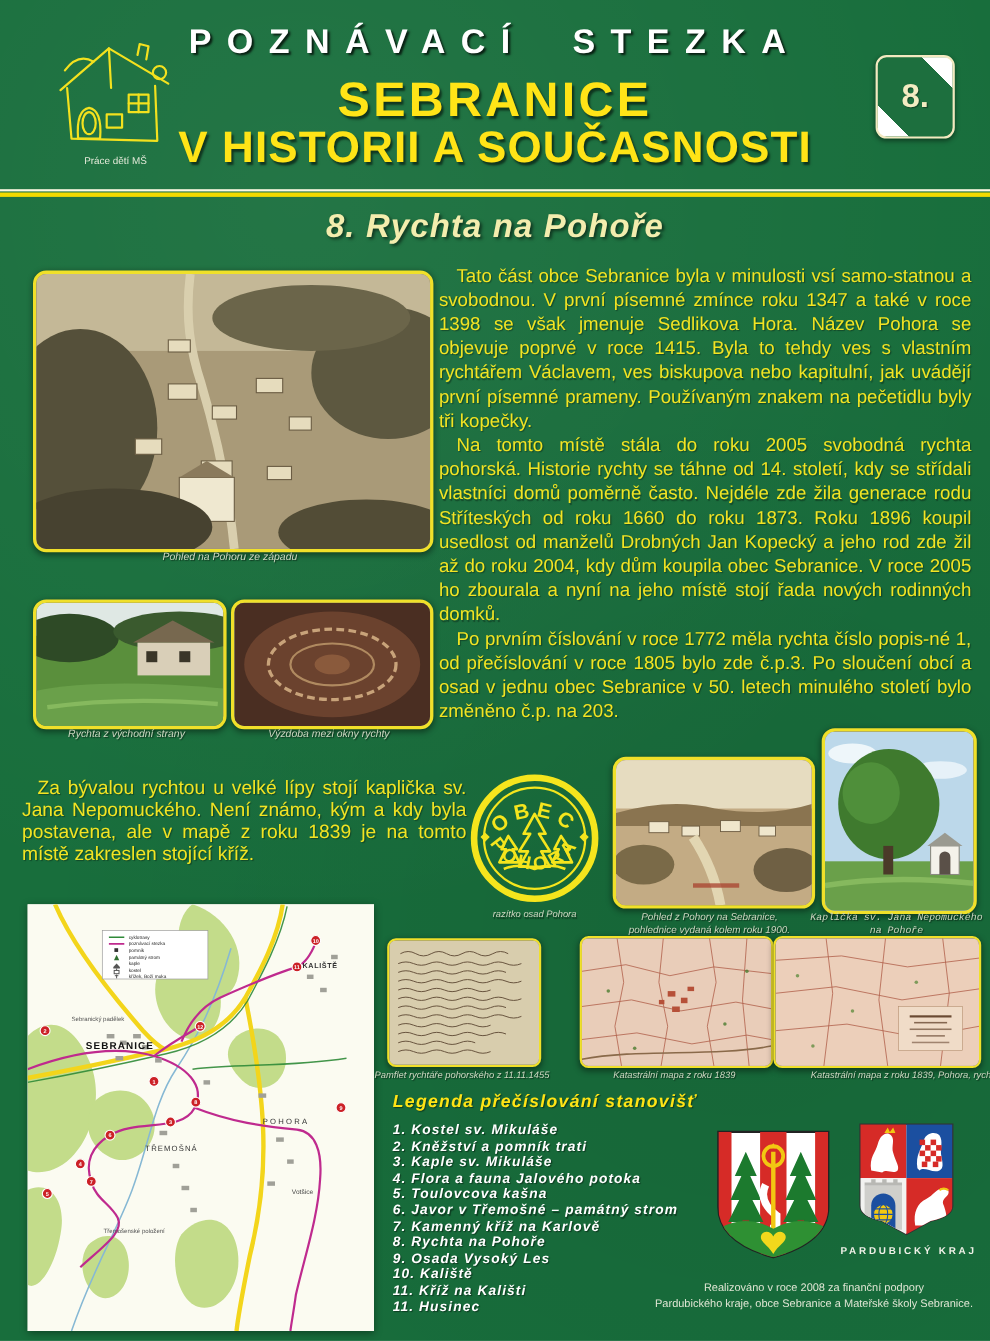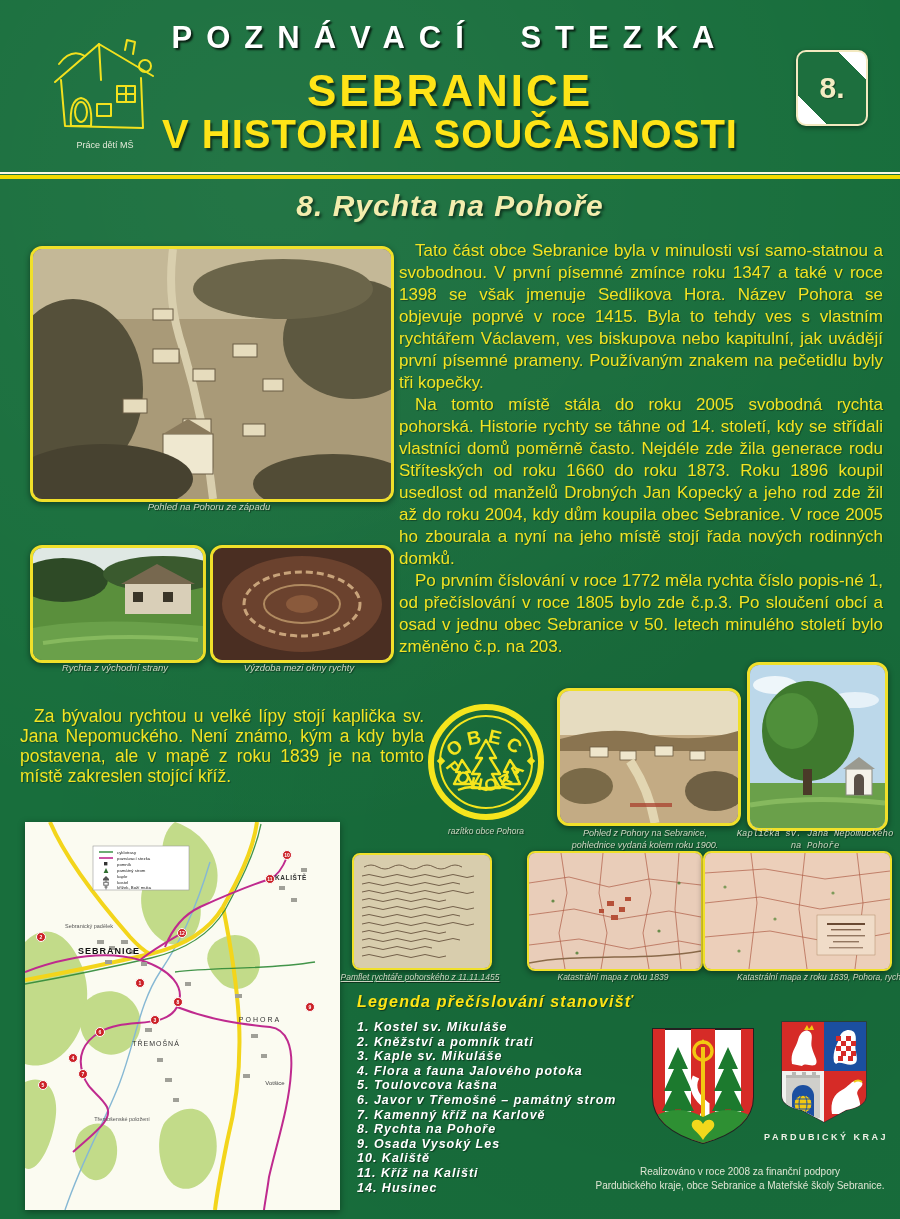--- a/index.html
+++ b/index.html
@@ -210,21 +210,21 @@
       <rect x="12" y="56" width="6" height="6" fill="#f5e51d" transform="rotate(45 15 59)"></rect>
       <rect x="102" y="56" width="6" height="6" fill="#f5e51d" transform="rotate(45 105 59)"></rect>
       <text font-family="Liberation Sans, sans-serif" font-size="19" font-weight="bold" fill="#f5e51d" letter-spacing="5">
         <textPath href="#arcTop" startOffset="50%" text-anchor="middle">OBEC</textPath>
       </text>
       <text font-family="Liberation Sans, sans-serif" font-size="17" font-weight="bold" fill="#f5e51d" letter-spacing="4">
         <textPath href="#arcBot" startOffset="50%" text-anchor="middle">POHORA</textPath>
       </text>
     </svg>
   </div>
-  <div class="caption" style="left:416px; top:825px; width:140px; font-size:8.5px;">razítko obce Pohora</div>
+  <div class="caption" style="left:416px; top:825px; width:140px; font-size:8.5px;">razítko osad Pohora</div>
 
   <div class="photo" style="left:557px; top:688px; width:178px; height:132px;">
     <svg width="178" height="132" viewBox="0 0 178 132">
       <rect width="178" height="132" fill="#c3ab84"></rect>
       <rect width="178" height="44" fill="#e6dcc0"></rect>
       <path d="M0,48 Q50,34 90,44 Q140,52 178,40 L178,60 L0,60 Z" fill="#8a7450"></path>
       <g fill="#efe6cc" stroke="#6b5a40" stroke-width="0.8">
         <rect x="30" y="56" width="18" height="10"></rect>
           <rect x="60" y="60" width="16" height="9"></rect>
         <rect x="95" y="55" width="18" height="10"></rect>
@@ -413,21 +413,21 @@
         <path d="M8,53 q7,-3 14,0 t14,0 t14,0 t14,0 t14,0 t14,0 t14,0 t14,0"></path>
         <path d="M8,61 q7,-3 14,0 t14,0 t14,0 t14,0 t14,0 t14,0 t14,0"></path>
         <path d="M8,69 q7,-3 14,0 t14,0 t14,0 t14,0 t14,0 t14,0 t14,0 t14,0"></path>
         <path d="M8,77 q7,-3 14,0 t14,0 t14,0 t14,0 t14,0 t14,0"></path>
         <path d="M8,85 q7,-3 14,0 t14,0 t14,0 t14,0 t14,0 t14,0 t14,0"></path>
         <path d="M8,93 q7,-3 14,0 t14,0 t14,0 t14,0 t14,0"></path>
         <path d="M8,101 q7,-3 14,0 t14,0 t14,0 t14,0 t14,0 t14,0"></path>
       </g>
     </svg>
   </div>
-  <div class="caption" style="left:336px; top:971px; width:168px; font-size:8.5px;text-decoration:underline;">Pamflet rychtáře pohorského z 11.11.1455</div>
+  <div class="caption" style="left:336px; top:971px; width:168px; font-size:8.5px;">Pamflet rychtáře pohorského z 11.11.1455</div>
 
   <div class="photo" style="left:527px; top:851px; width:172px; height:116px; border-width:2px; border-radius:8px;">
     <svg width="172" height="116" viewBox="0 0 172 116">
       <rect width="172" height="116" fill="#e9cdb9"></rect>
       <g stroke="#a8503a" stroke-width="0.7" fill="none" opacity="0.9">
         <path d="M0,30 L40,24 L80,34 L120,26 L172,32"></path>
         <path d="M0,62 L45,56 L90,66 L140,58 L172,64"></path>
         <path d="M0,92 L50,86 L100,96 L150,88 L172,92"></path>
         <path d="M32,0 L38,40 L30,80 L36,116"></path>
         <path d="M74,0 L70,40 L78,80 L72,116"></path>
@@ -488,21 +488,21 @@
       <li>2. Kněžství a pomník trati</li>
       <li>3. Kaple sv. Mikuláše</li>
       <li>4. Flora a fauna Jalového potoka</li>
       <li>5. Toulovcova kašna</li>
       <li>6. Javor v Třemošné – památný strom</li>
       <li>7. Kamenný kříž na Karlově</li>
       <li>8. Rychta na Pohoře</li>
       <li>9. Osada Vysoký Les</li>
       <li>10. Kaliště</li>
       <li>11. Kříž na Kališti</li>
-      <li>14. Husinec</li>
+      <li>11. Husinec</li>
     </ol>
   </div>
 
   <div class="coat" style="left:648px; top:1025px;">
     <svg width="110" height="122" viewBox="0 0 110 122">
       <defs>
           <clipPath id="shieldA">
             <path d="M5,4 H105 V72 Q105,104 55,118 Q5,104 5,72 Z"></path>
           </clipPath>
         </defs>

